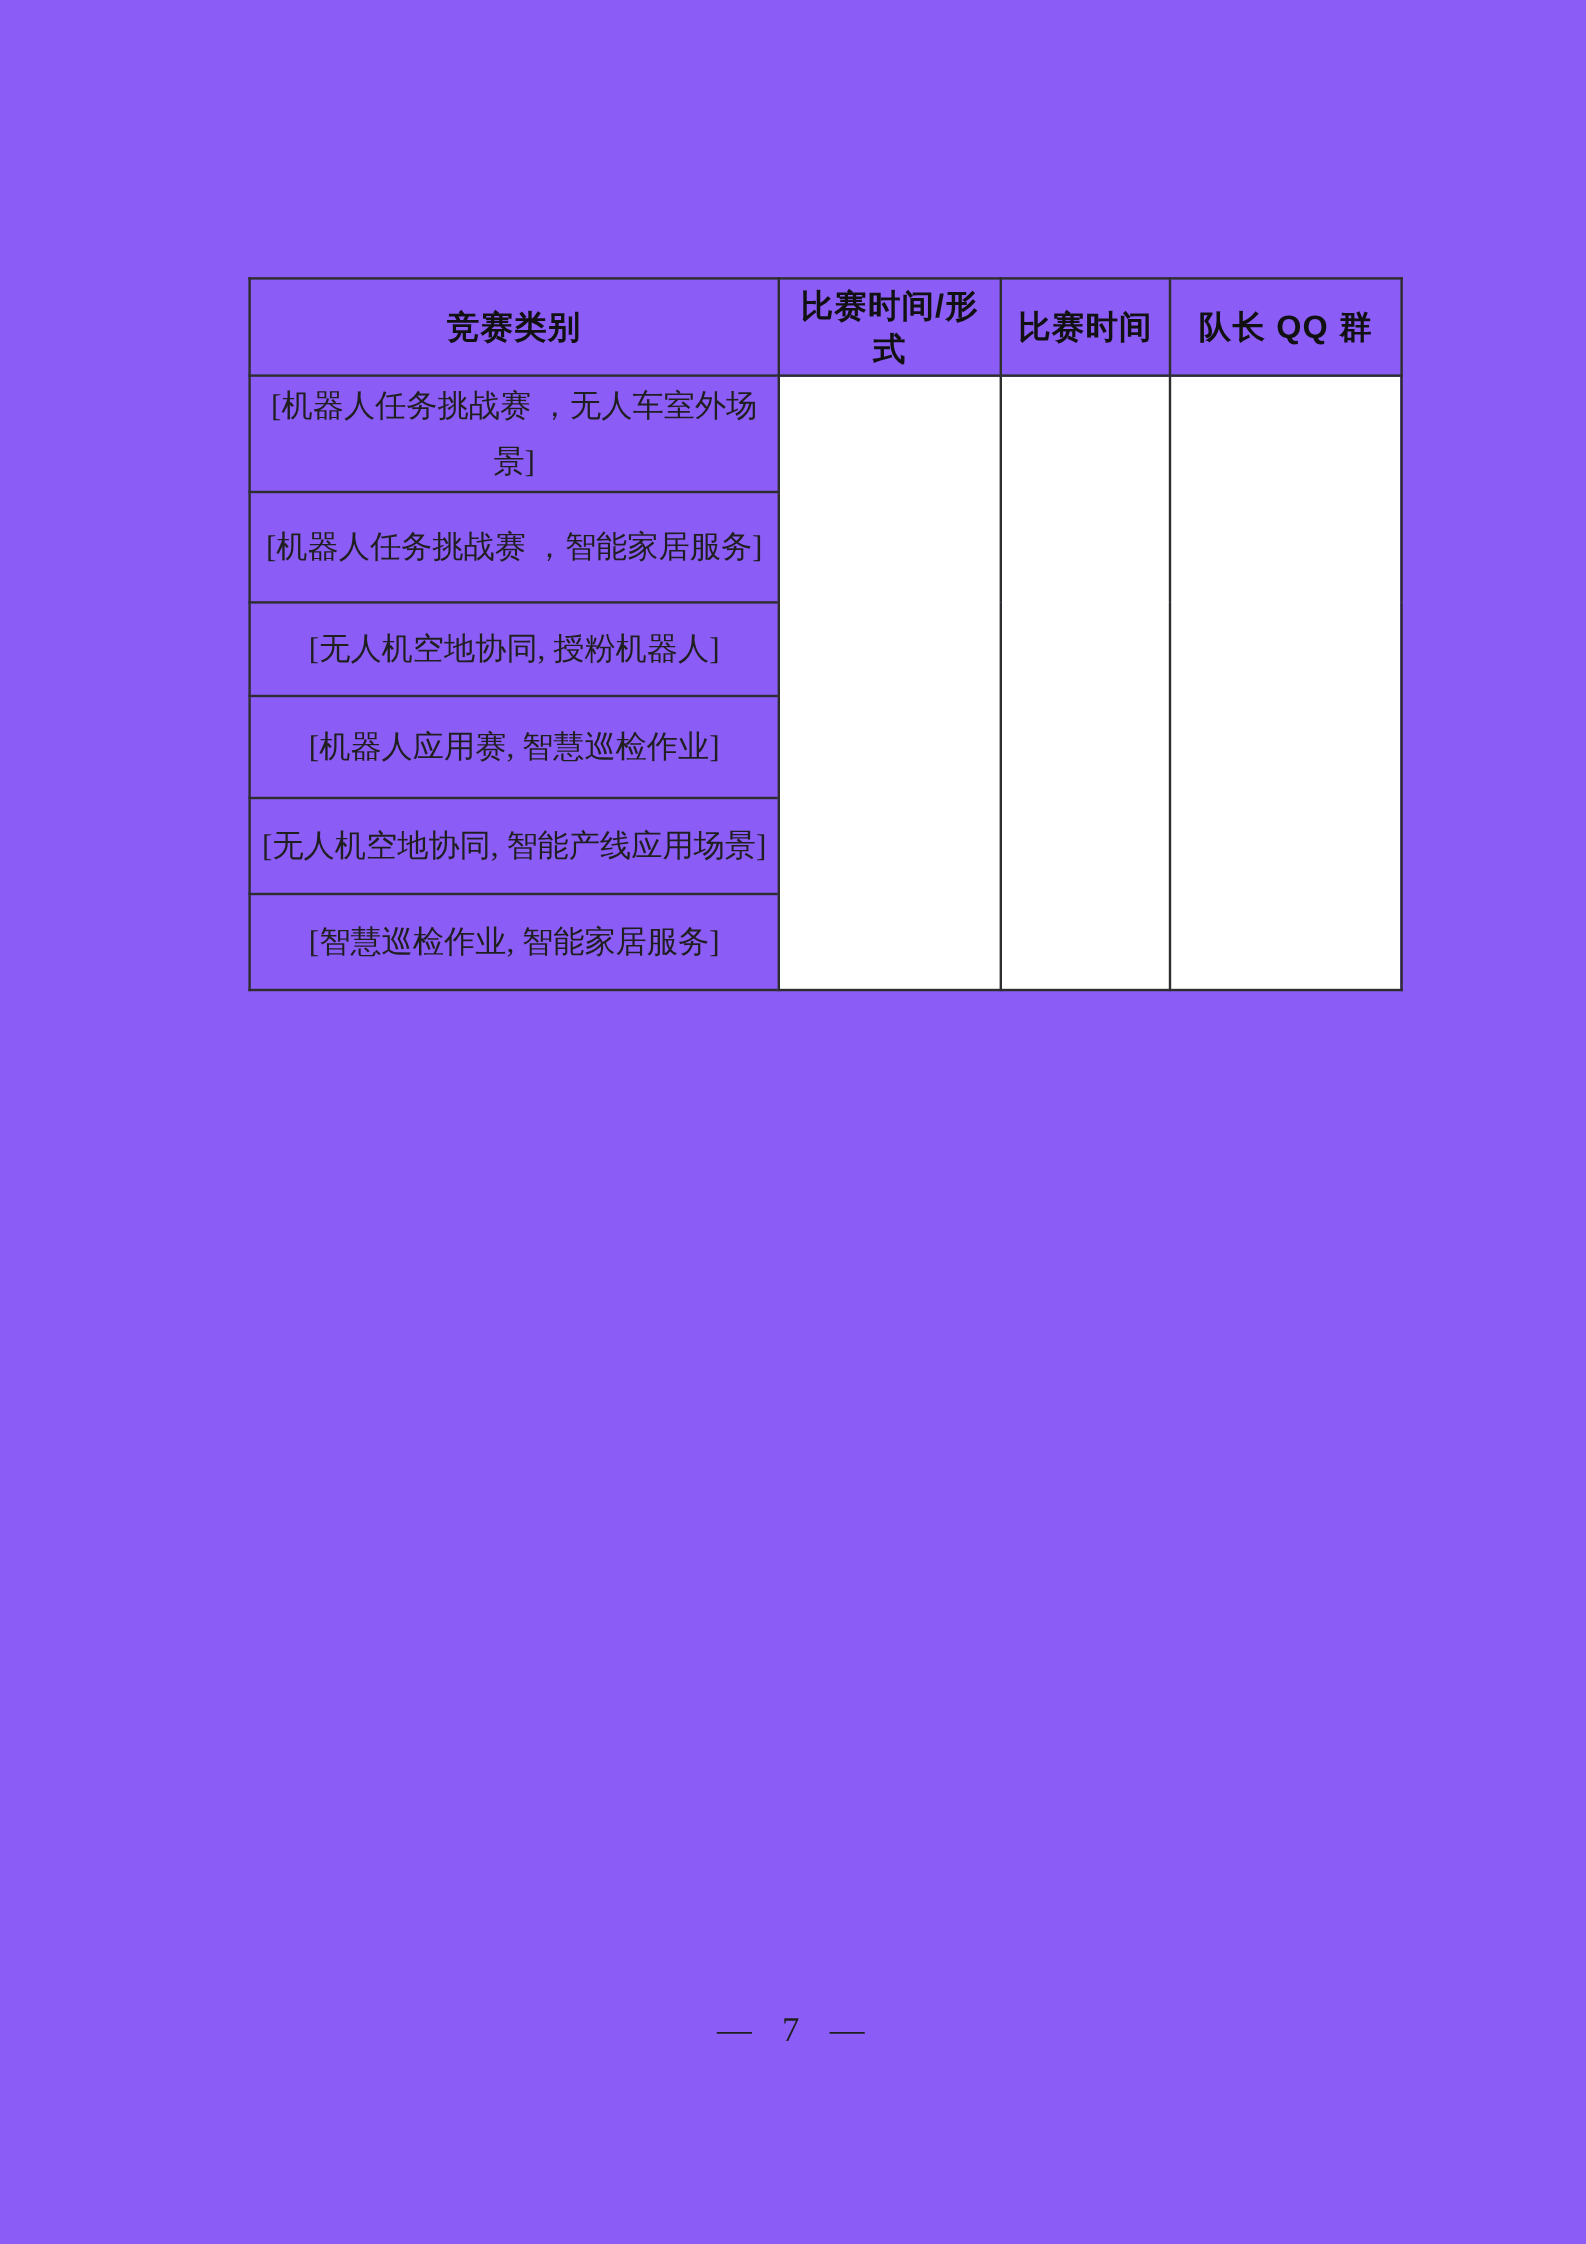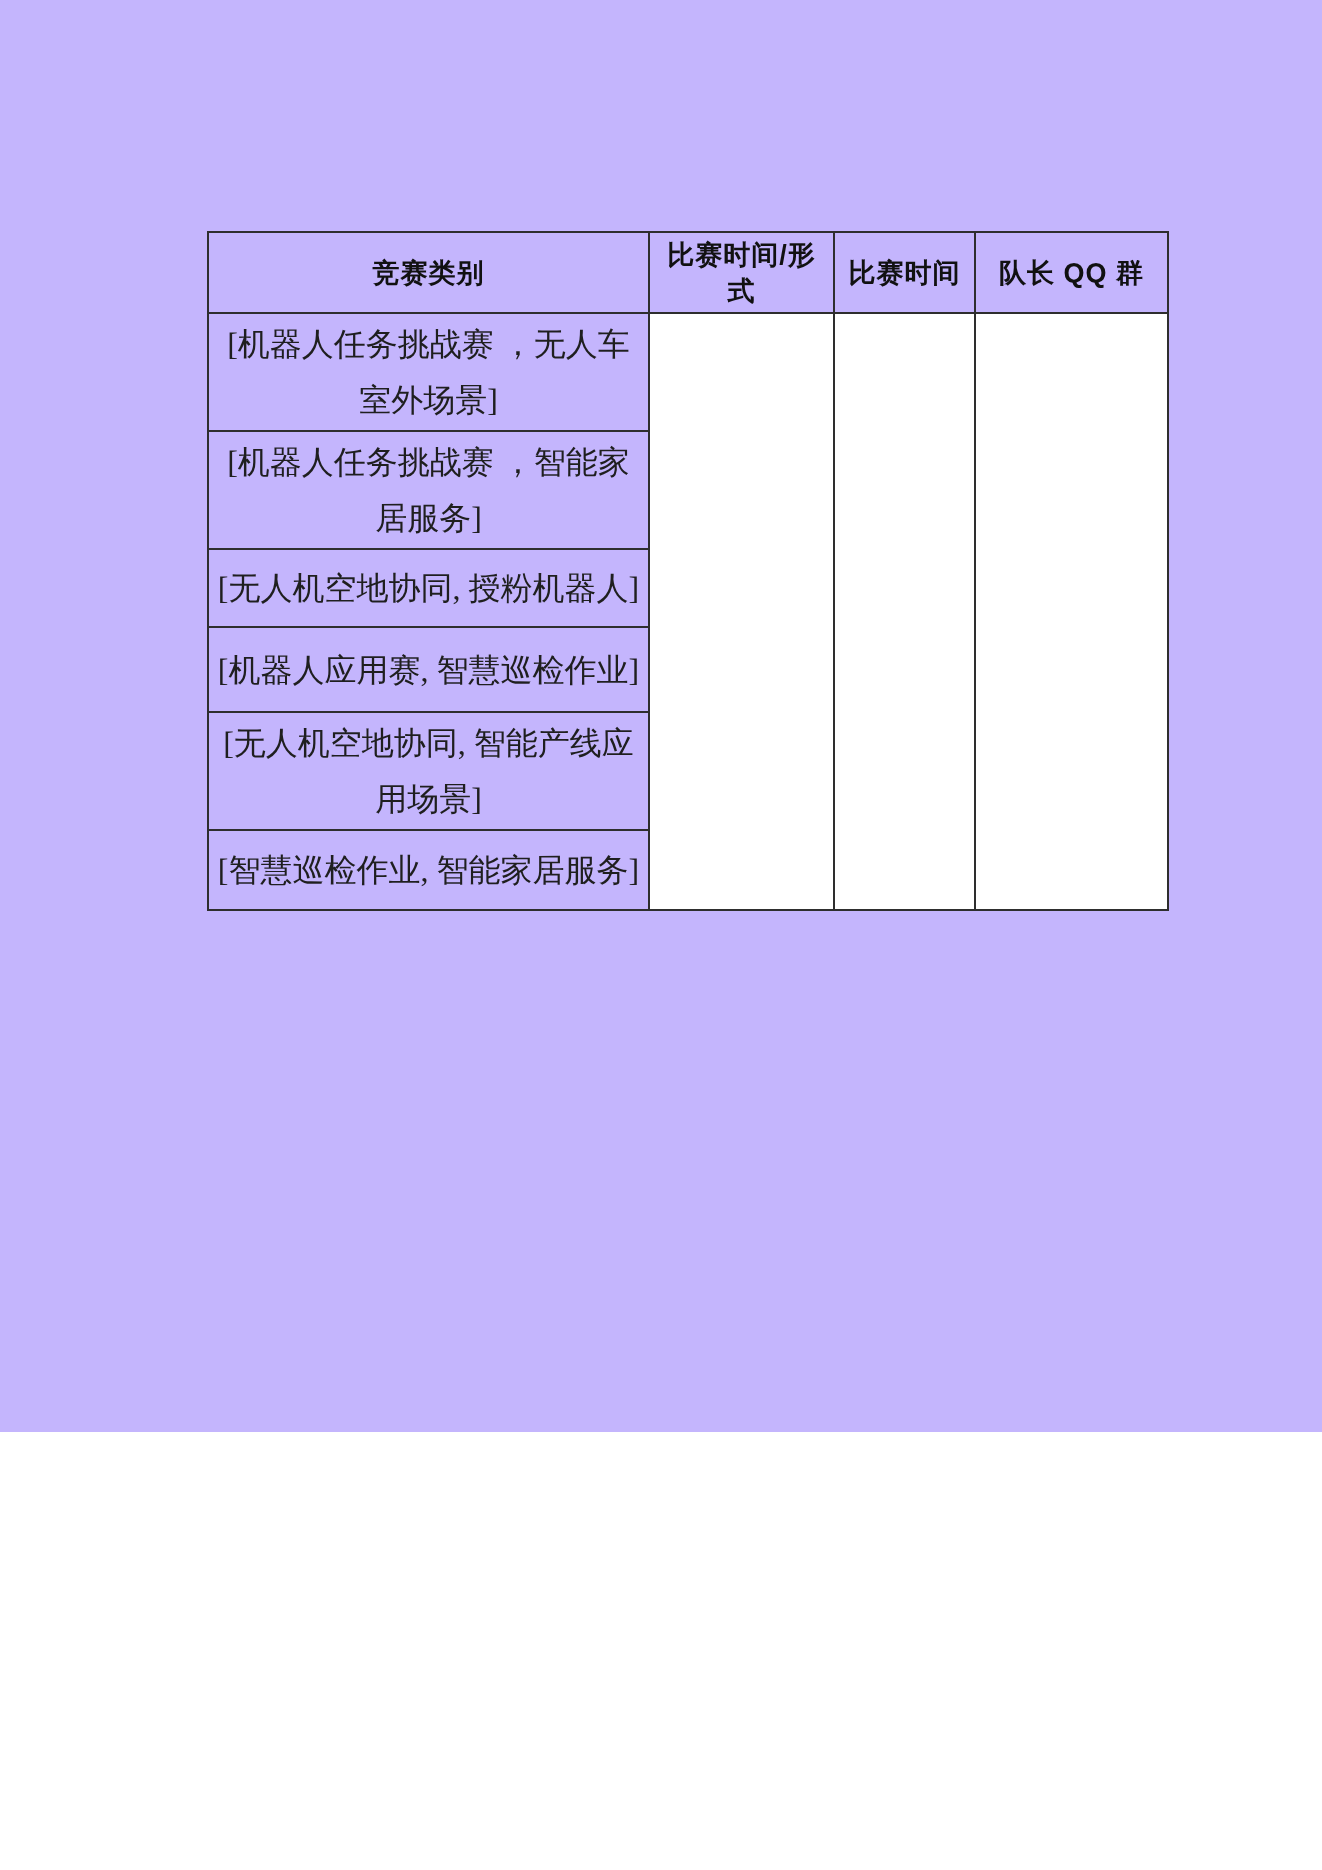--- a/index.html
+++ b/index.html
@@ -3,22 +3,22 @@
 <meta charset="utf-8">
 <style>
   html, body {
     margin: 0;
     padding: 0;
     background: #ffffff;
   }
   .page {
     position: relative;
     width: 1322px;
-    height: 1432px;
-    background: #c4b5fd;
+    height: 1870px;
+    background: #8b5cf6;
     overflow: hidden;
     font-family: "Liberation Serif", "DejaVu Serif", serif;
     color: #1a1a1a;
   }
   table.competition {
     position: absolute;
     left: 207px;
     top: 231px;
     width: 960px;
     border-collapse: collapse;
@@ -34,21 +34,21 @@
     overflow: hidden;
   }
   table.competition th {
     font-family: "Liberation Sans", "DejaVu Sans", sans-serif;
     font-weight: 700;
     font-size: 27px;
     color: #111111;
     letter-spacing: 1px;
   }
   table.competition td.cat {
-    font-size: 32px;
+    font-size: 26px;
     line-height: 1.75;
     color: #1f1f1f;
   }
   table.competition td.blank {
     background: #ffffff;
   }
   tr.hdr   { height: 81px; }
   tr.rh1   { height: 96px; }
   tr.rh2   { height: 92px; }
   tr.rh3   { height: 78px; }

